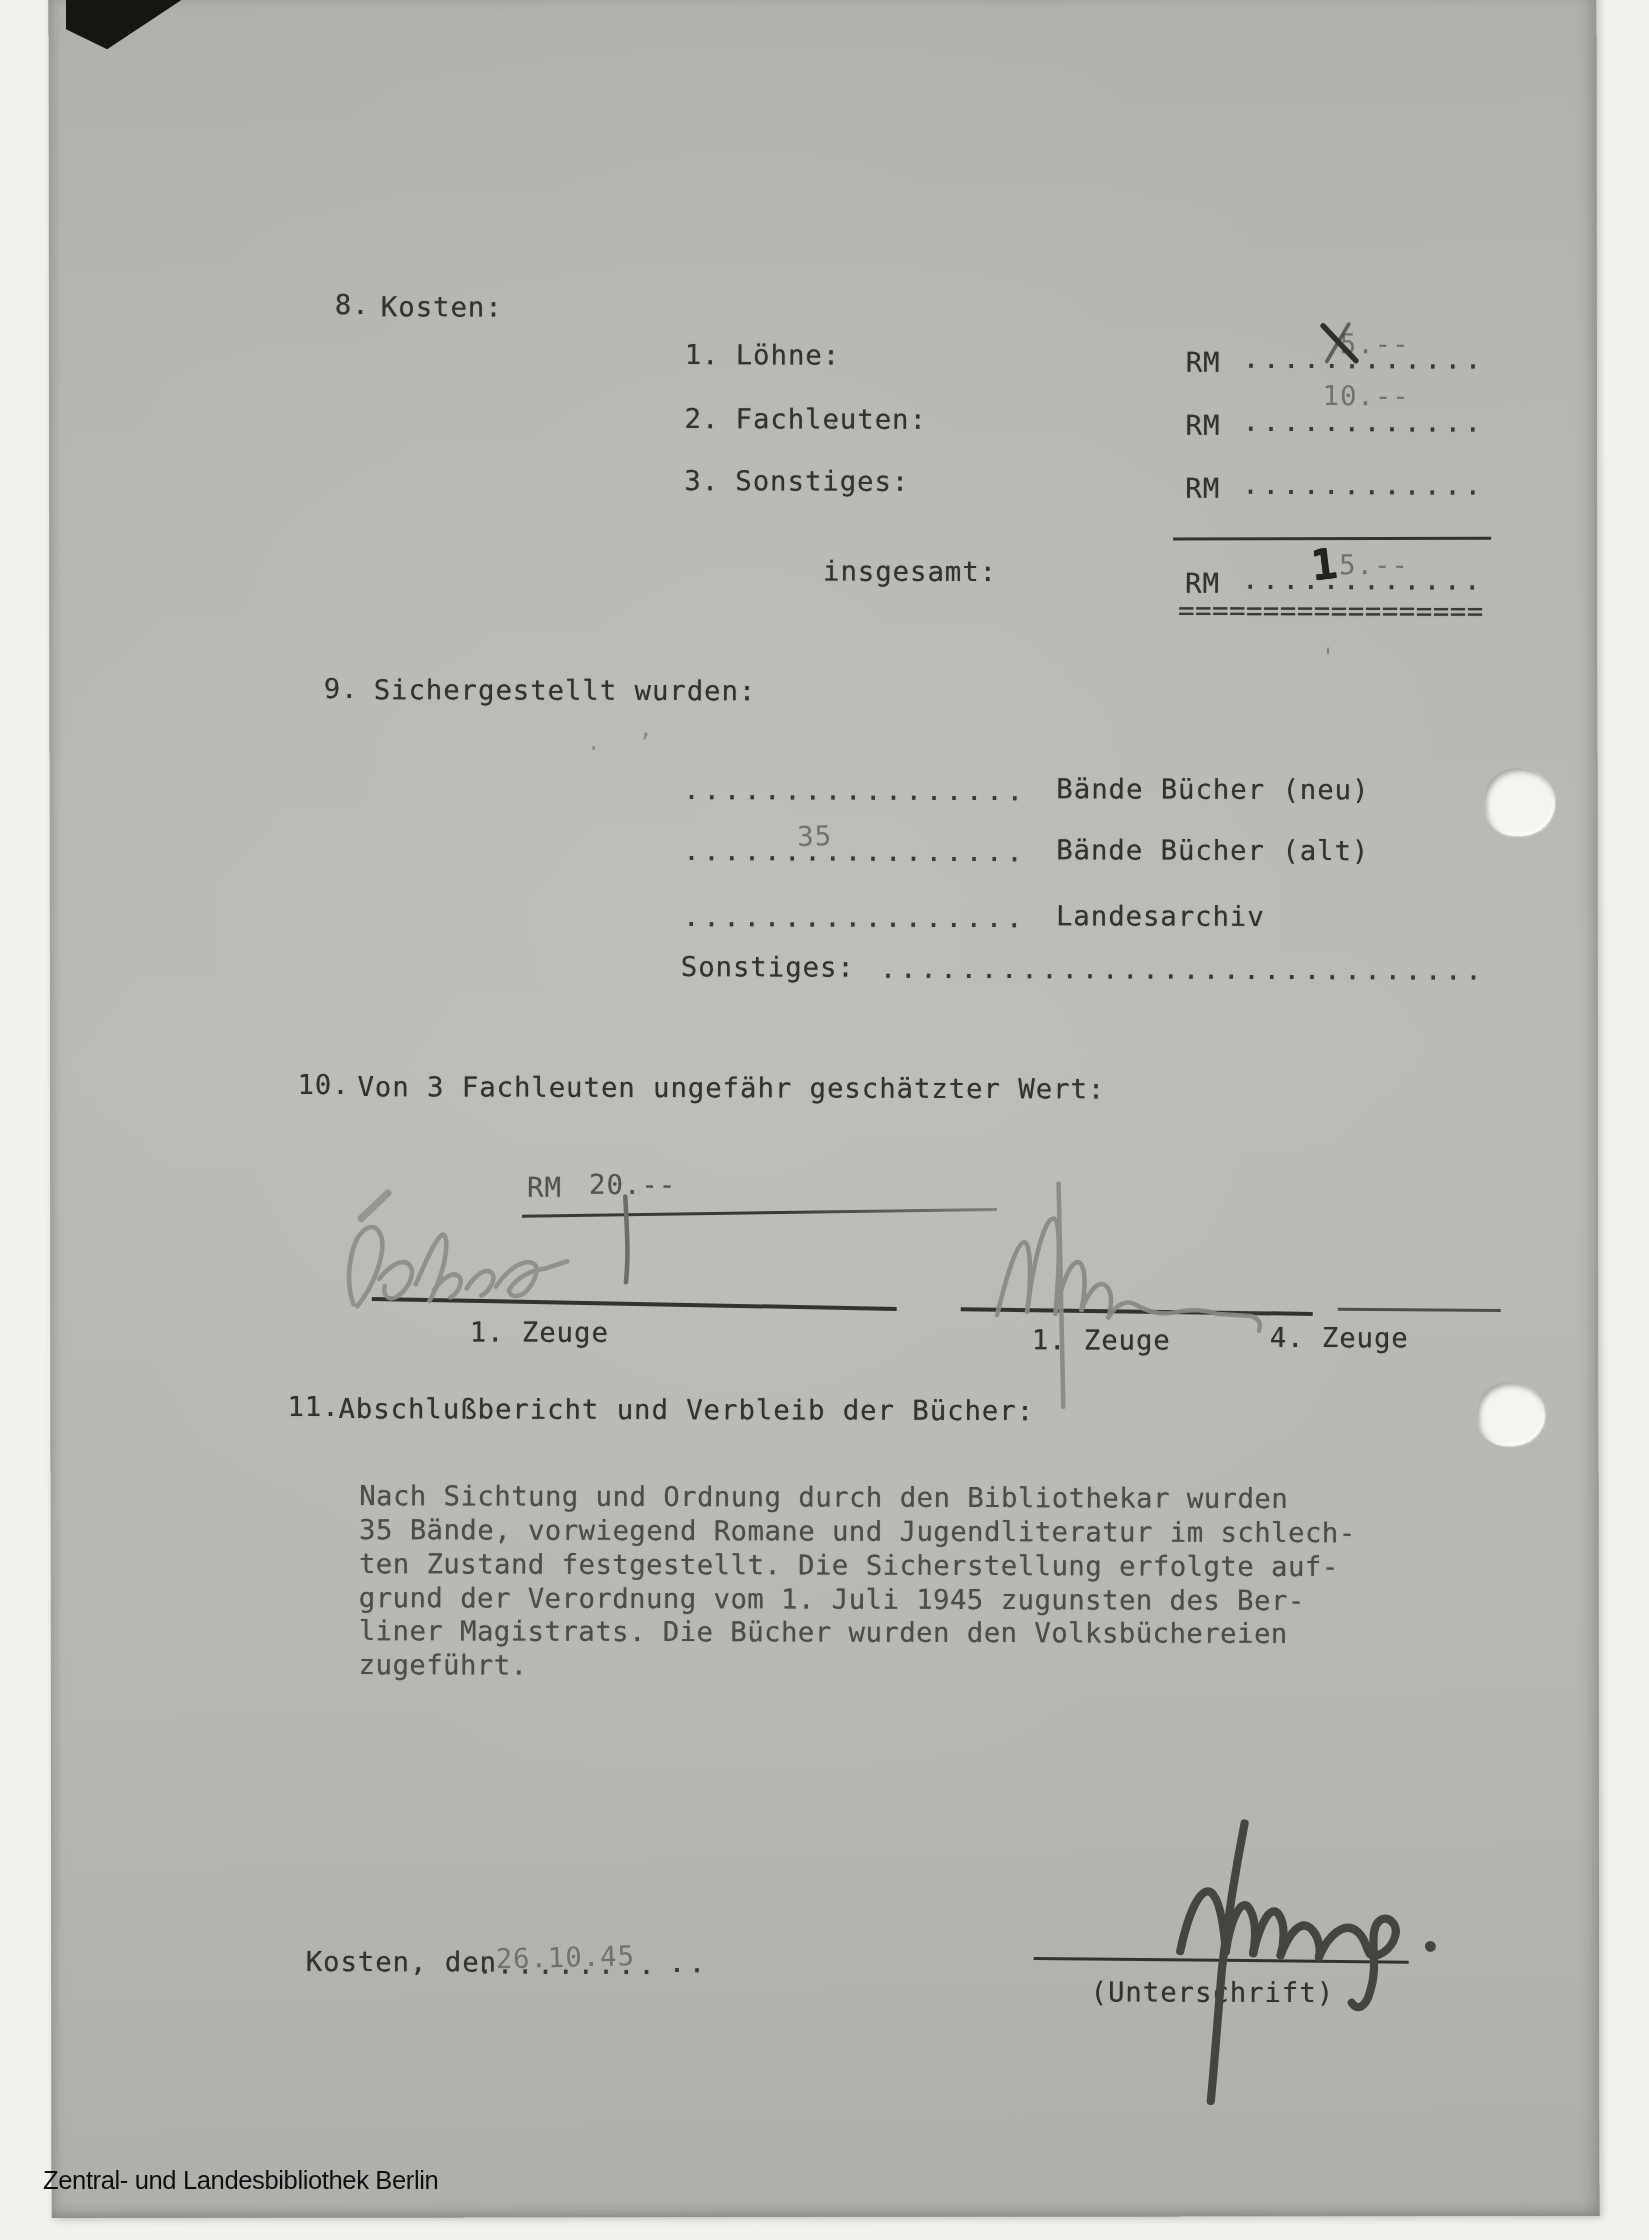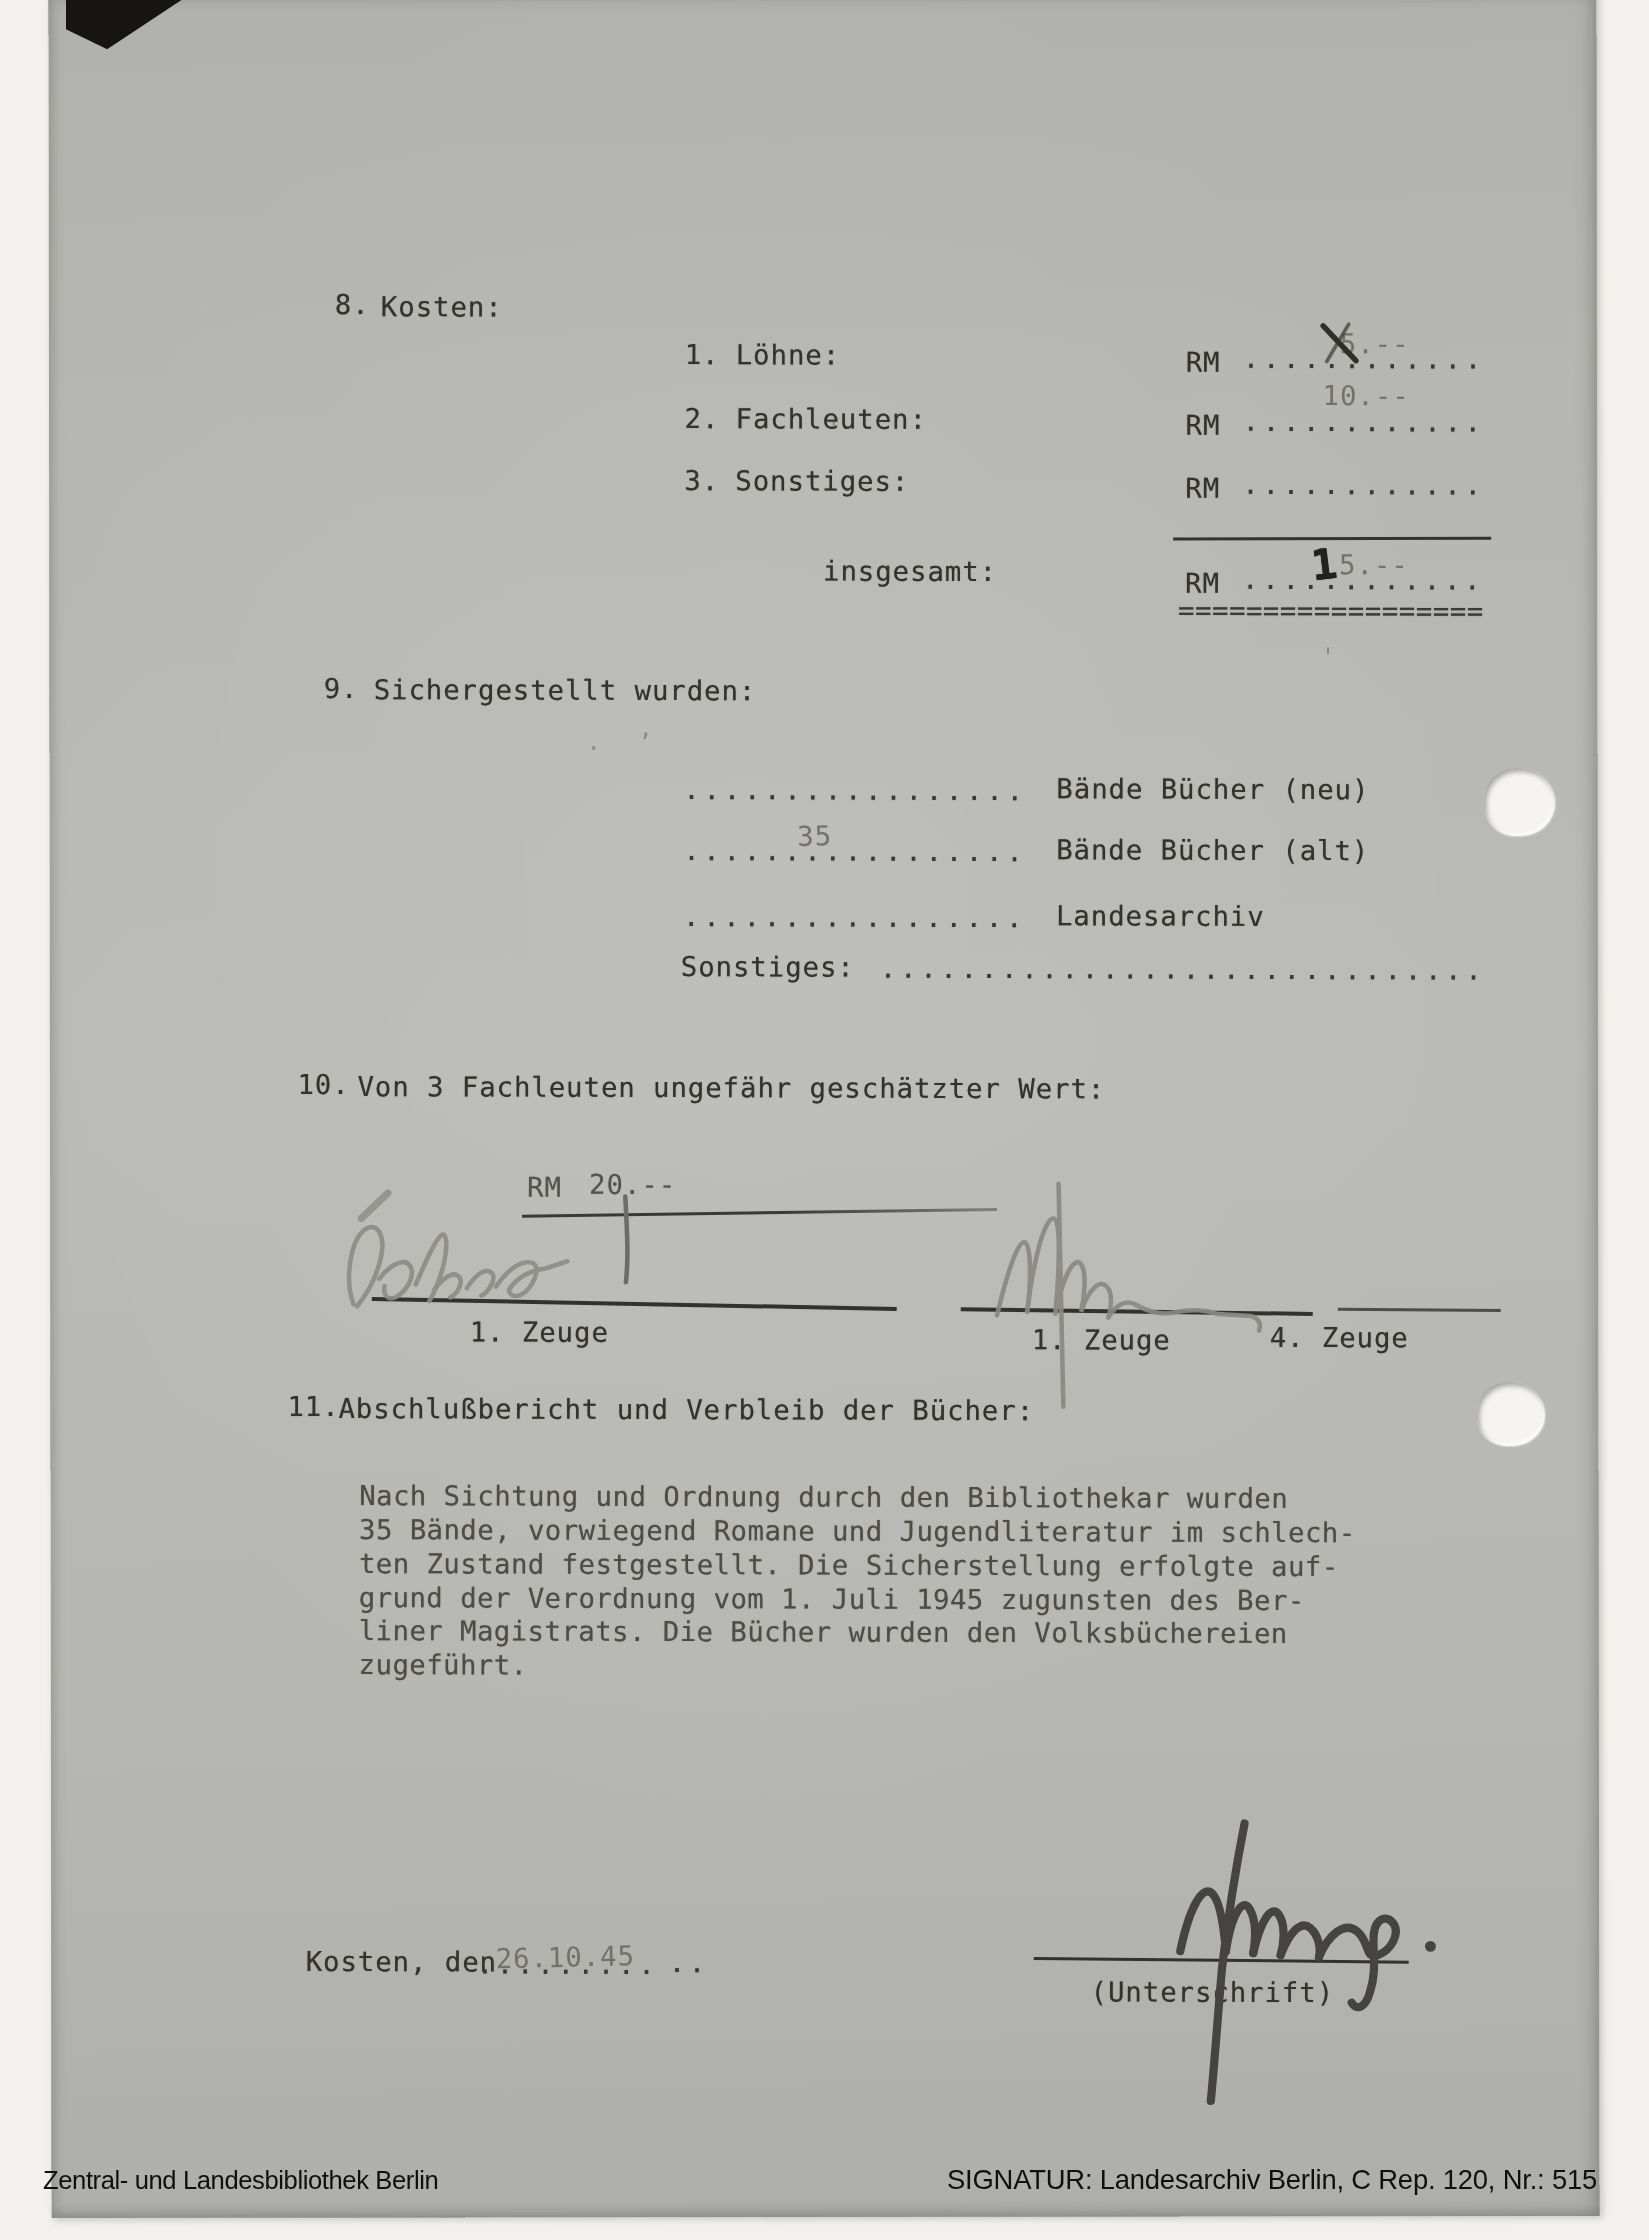--- a/index.html
+++ b/index.html
@@ -172,15 +172,14 @@
     <div class="speck" style="left:827px;top:413px">'</div>
     <div class="speck" style="left:640px;top:713px">,</div>
     <div class="speck" style="left:588px;top:727px">.</div>
     <div class="speck" style="left:1322px;top:640px">'</div>
   </div>
 
   <div class="hole" style="left:1484px;top:768px;width:71px;height:68px"></div>
   <div class="hole" style="left:1477px;top:1382px;width:68px;height:64px"></div>
 
   <div class="footer-left" style="top:2166px">Zentral- und Landesbibliothek Berlin</div>
-  <div class="footer-right">SIGNATUR: Landesarchiv Berlin, C Rep. 120, Nr.: 515</div>
 </div>
 
 
 </body></html>

